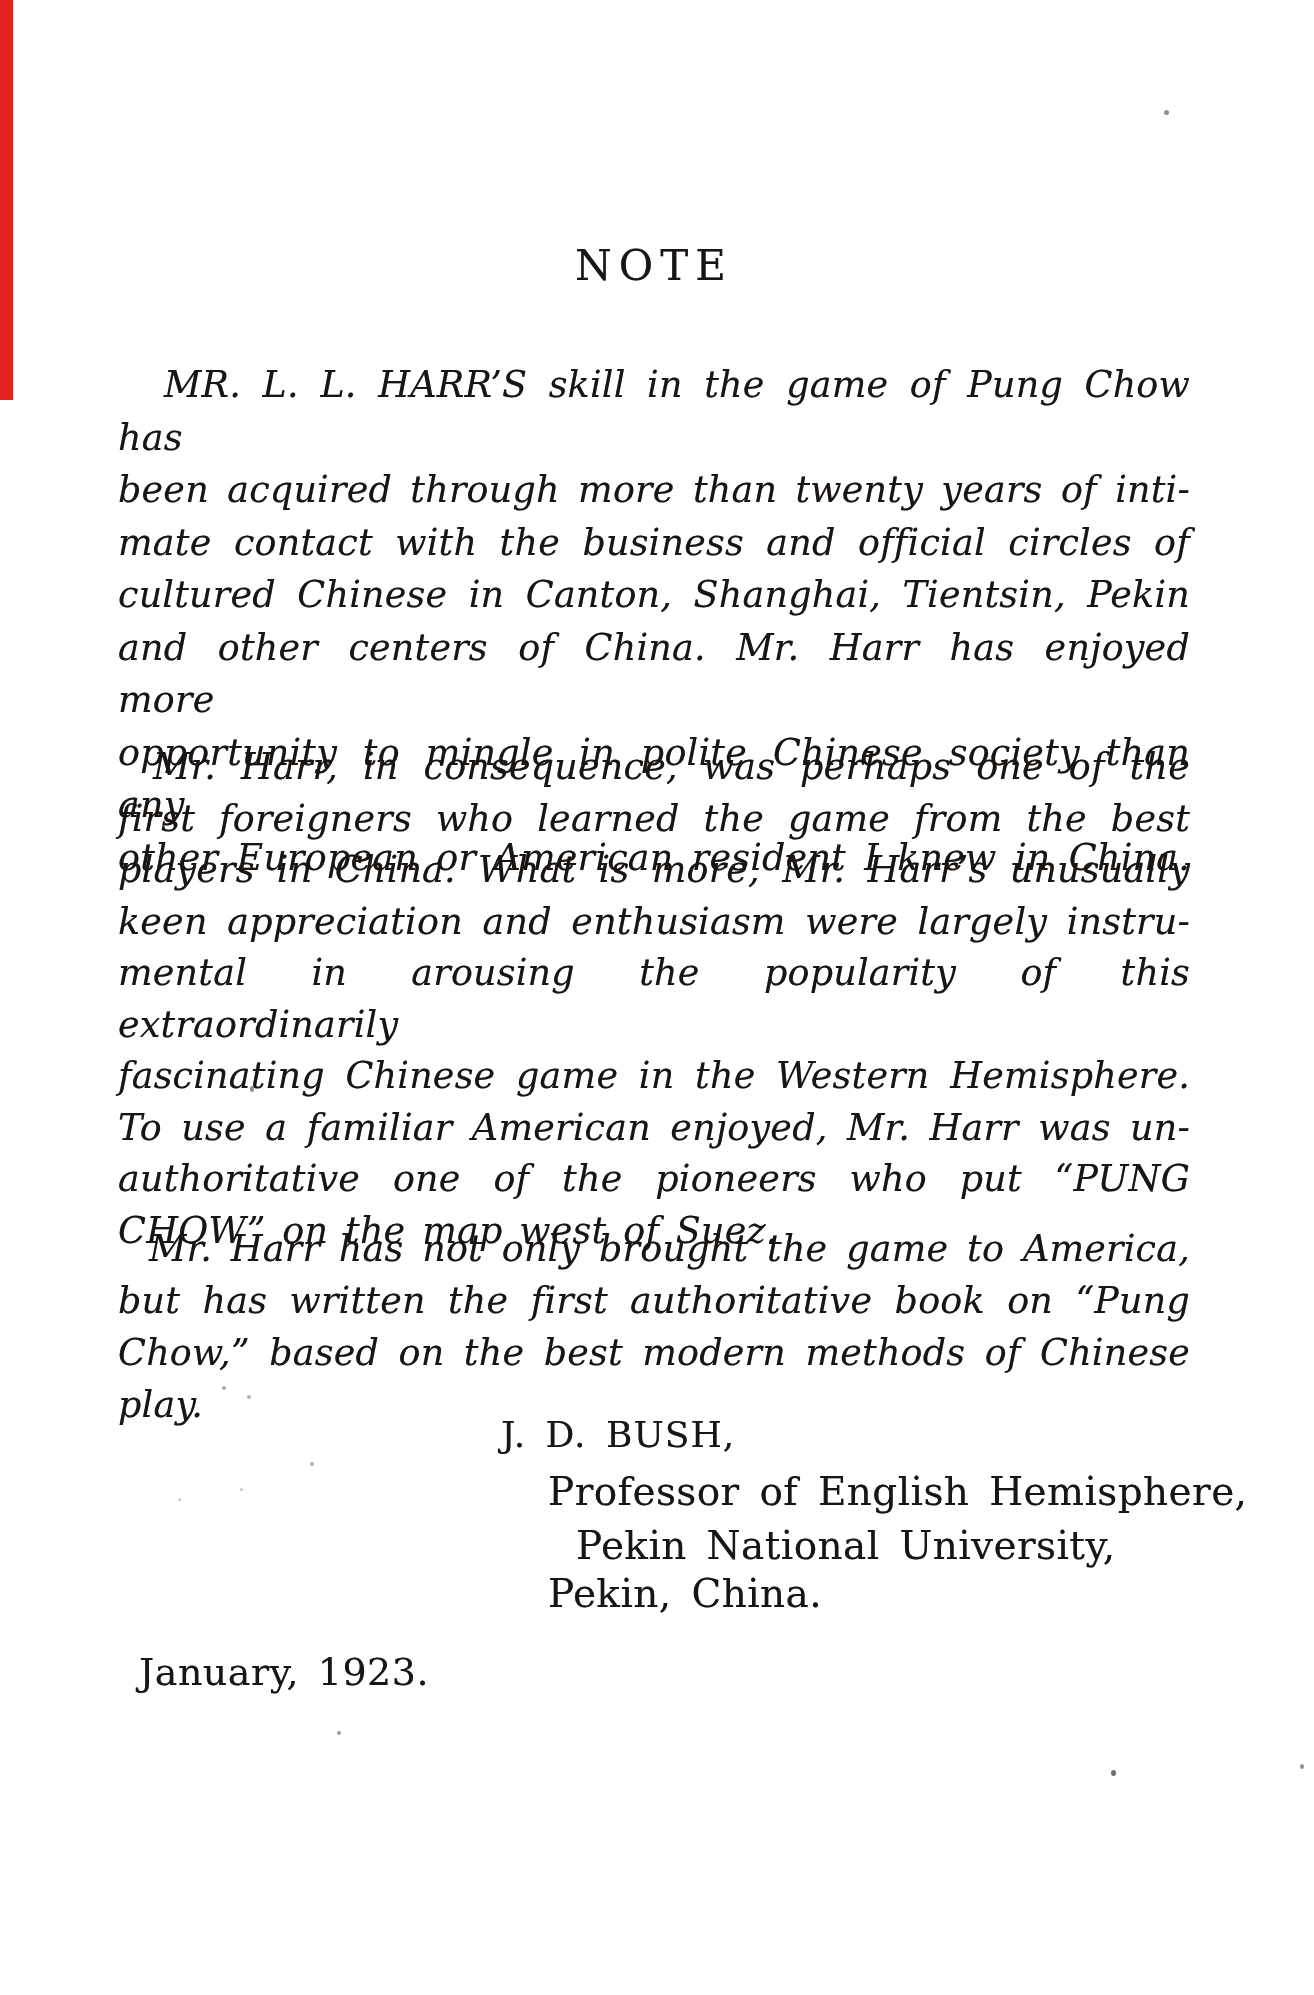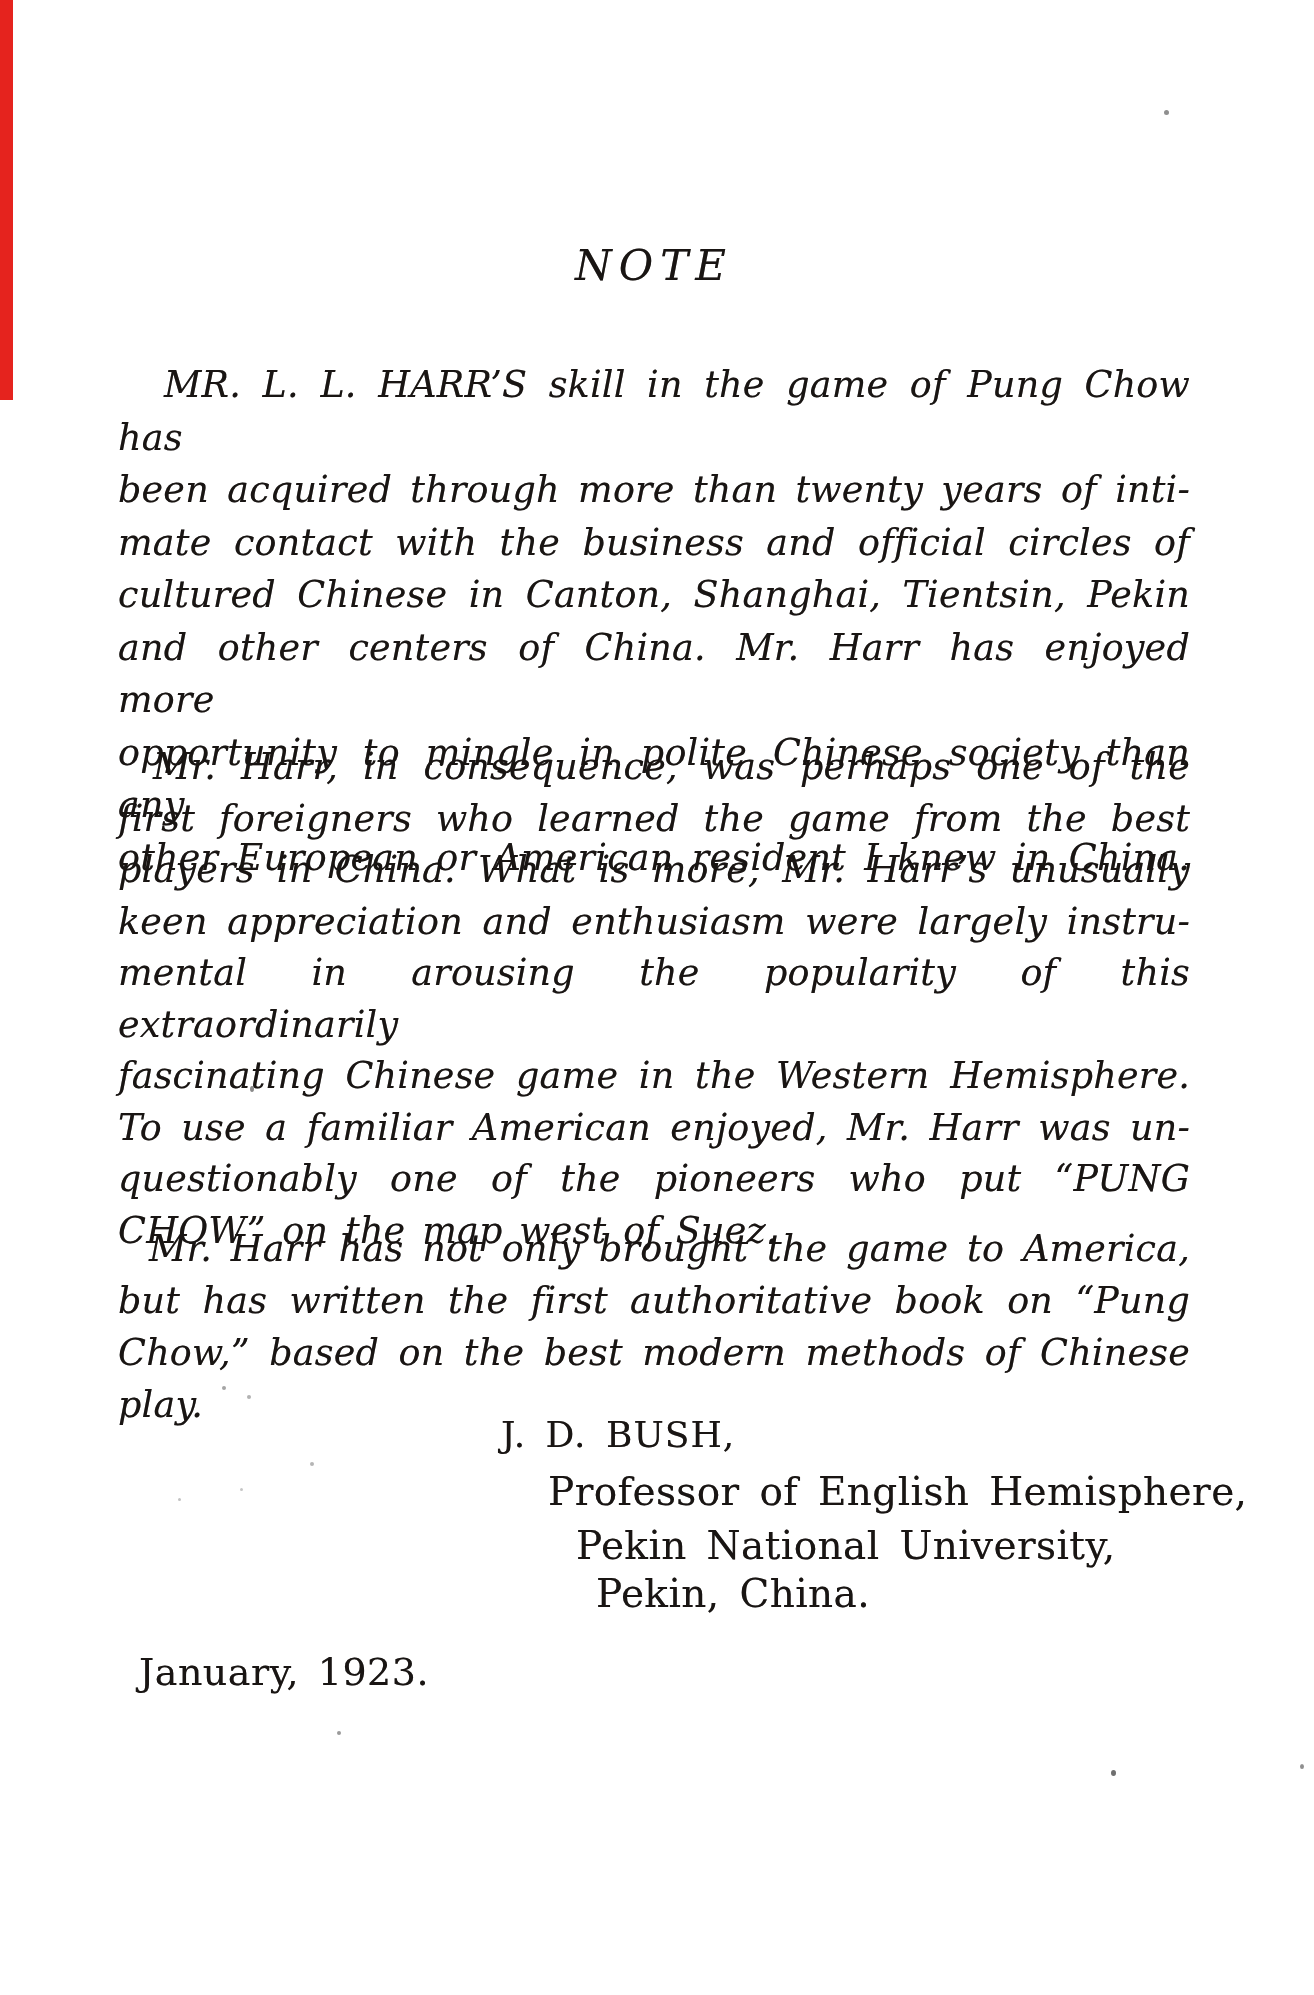--- a/index.html
+++ b/index.html
@@ -20,21 +20,20 @@
   }
   .note-title {
     position: absolute;
     left: 118px; top: 241px;
     width: 1072px;
     text-align: center;
     font-size: 42px;
     letter-spacing: 7px;
     text-shadow: 0 0 0.6px rgba(25,21,19,0.55);
     white-space: nowrap;
-    font-style: italic;
   }
   .para {
     position: absolute;
     left: 118px;
     width: 1072px;
     font-size: 36.5px;
     letter-spacing: 0.2px;
     word-spacing: 5px;
     text-shadow: 0 0 0.6px rgba(25,21,19,0.5);
     font-style: italic;
@@ -57,21 +56,21 @@
     position: absolute;
     left: 548px;
     font-size: 39px;
     letter-spacing: 0.4px;
     word-spacing: 7px;
     text-shadow: 0 0 0.6px rgba(25,21,19,0.5);
     white-space: nowrap;
   }
   .sig-professor  { top: 1469px; }
   .sig-university { top: 1523px; margin-left: 28px; }
-  .sig-location   { top: 1571px; margin-left: 48px; }
+  .sig-location   { top: 1571px; }
   .date-line {
     position: absolute;
     left: 139px; top: 1650px;
     font-size: 38px;
     letter-spacing: 0.5px;
     word-spacing: 6px;
     text-shadow: 0 0 0.6px rgba(25,21,19,0.5);
     white-space: nowrap;
   }
   .dot { position: absolute; border-radius: 50%; }
@@ -106,21 +105,21 @@
   </div>
 
   <div class="para para-2">
     <div class="jline" style="text-indent:35px">Mr. Harr, in consequence, was perhaps one of the</div>
     <div class="jline">first foreigners who learned the game from the best</div>
     <div class="jline">players in China. What is more, Mr. Harr’s unusually</div>
     <div class="jline">keen appreciation and enthusiasm were largely instru-</div>
     <div class="jline">mental in arousing the popularity of this extraordinarily</div>
     <div class="jline">fascinating Chinese game in the Western Hemisphere.</div>
     <div class="jline">To use a familiar American enjoyed, Mr. Harr was un-</div>
-    <div class="jline">questionably one of the pioneers who put “PUNG</div>
+    <div class="jline">authoritative one of the pioneers who put “PUNG</div>
     <div class="lline">CHOW” on the map west of Suez.</div>
   </div>
 
   <div class="para para-3">
     <div class="jline" style="text-indent:31px">Mr. Harr has not only brought the game to America,</div>
     <div class="jline">but has written the first authoritative book on “Pung</div>
     <div class="jline">Chow,” based on the best modern methods of Chinese</div>
     <div class="lline">play.</div>
   </div>
 

